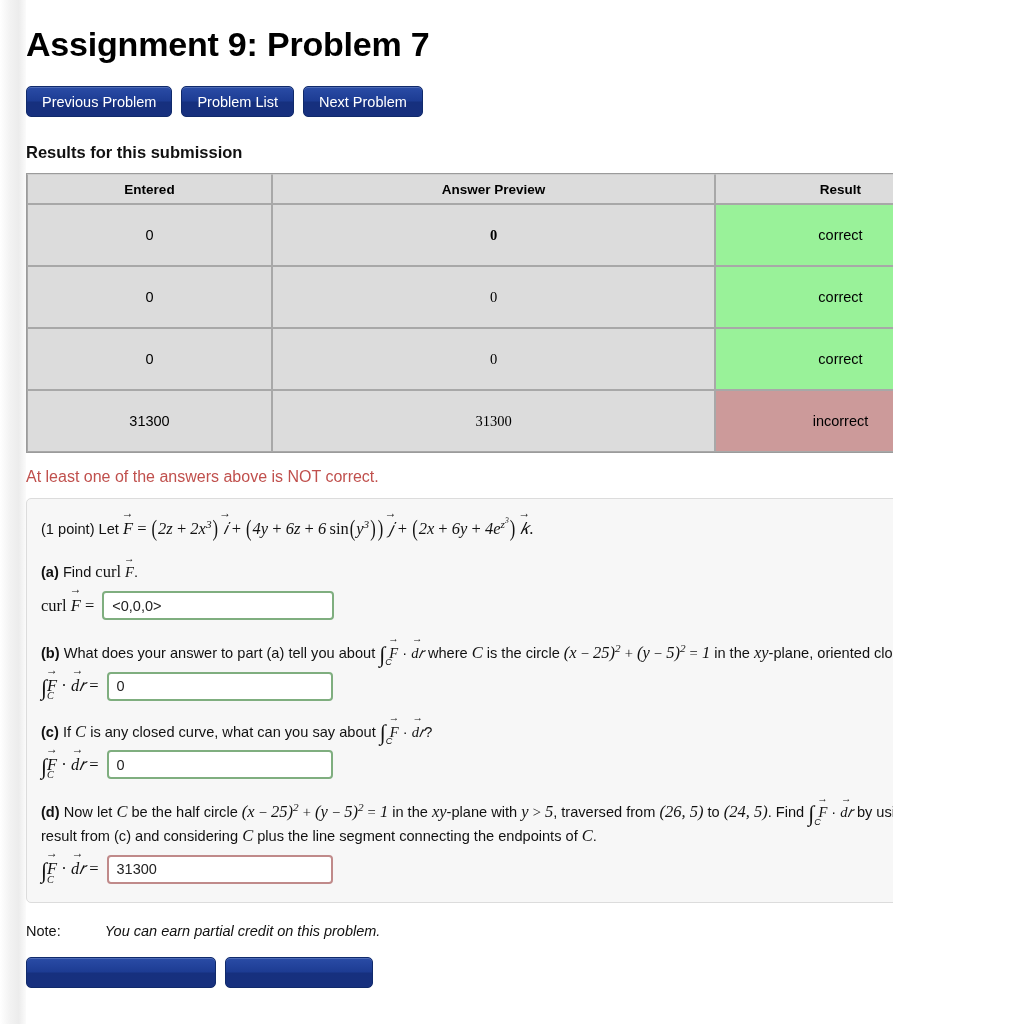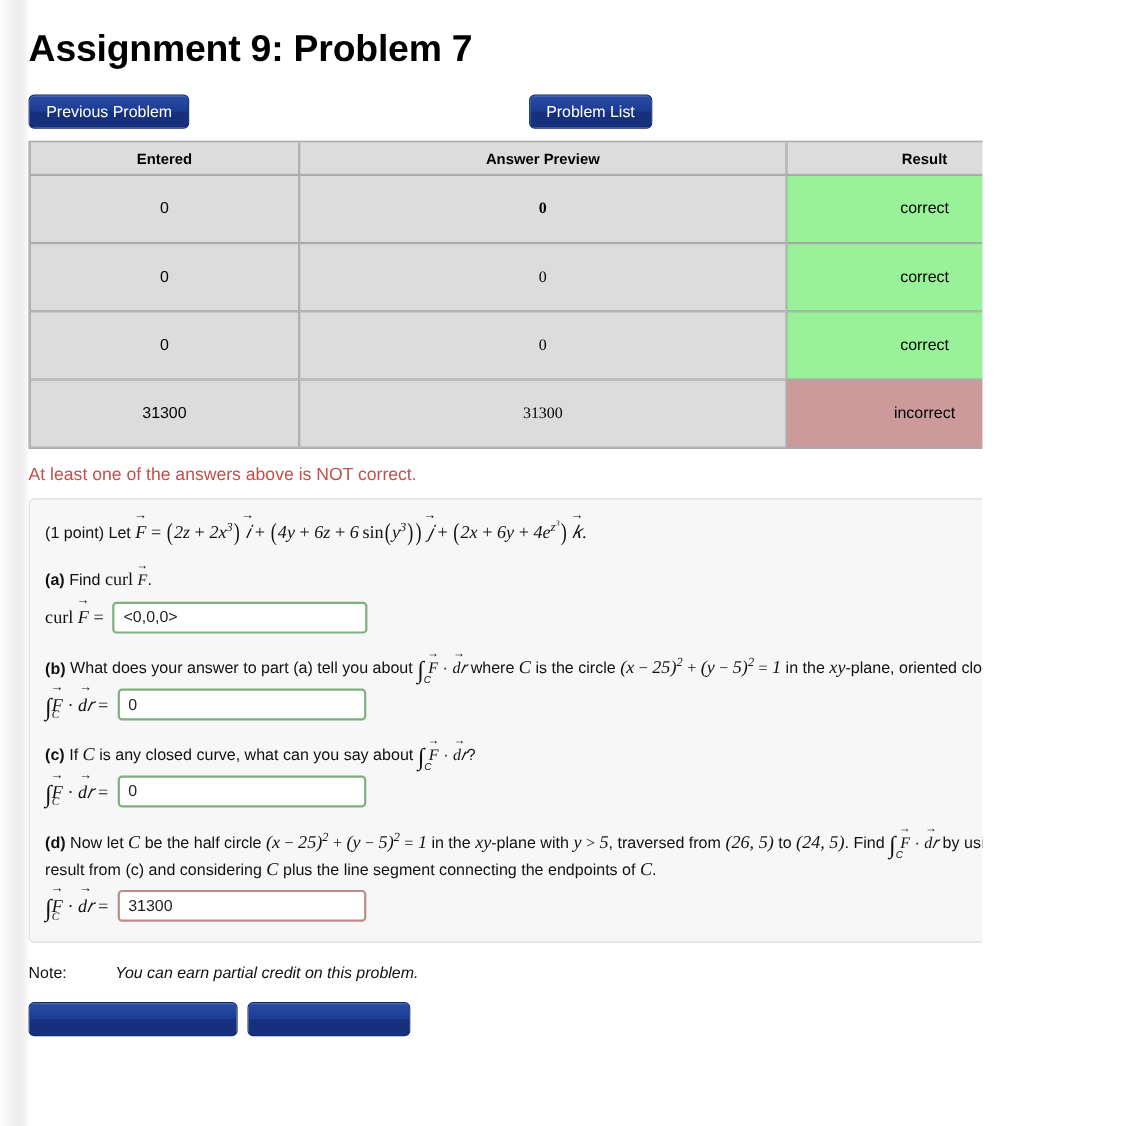--- a/index.html
+++ b/index.html
@@ -24,21 +24,21 @@
   }
   #content { position: absolute; left: 26px; top: 0; width: 995px; height: 1024px; }
 
   h1.page-title {
     margin: 0; padding: 24px 0 0 0;
     font-size: 34px; line-height: 40px;
     font-weight: bold; color: #000;
     letter-spacing: -0.2px;
   }
 
-  .btn-row { margin-top: 22px; display: flex; gap: 9px; justify-content: space-between; }
+  .btn-row { margin-top: 22px; display: flex; gap: 9px; }
   .nav-btn {
     display: inline-flex; align-items: center; justify-content: center;
     height: 31px; padding: 0 15px;
     border: 1px solid #102a6b; border-radius: 5px;
     background: linear-gradient(to bottom, #2a4ca6 0%, #1d3c93 48%, #16307e 52%, #17307e 100%);
     color: #ffffff; font-size: 14.5px; font-weight: normal;
     box-shadow: inset 0 1px 0 rgba(255,255,255,0.18);
     cursor: pointer; white-space: nowrap;
   }
 
@@ -137,20 +137,21 @@
   <div id="content">
 
     <h1 class="page-title">Assignment 9: Problem 7</h1>
 
     <div class="btn-row">
       <button class="nav-btn">Previous Problem</button>
       <button class="nav-btn">Problem List</button>
       <button class="nav-btn">Next Problem</button>
     </div>
 
+    <h2 class="section-title">Results for this submission</h2>
 
     <table class="results">
       <colgroup>
           <col class="c1">
           <col class="c2">
           <col class="c3">
         </colgroup>
       <thead>
         <tr>
           <th>Entered</th>

